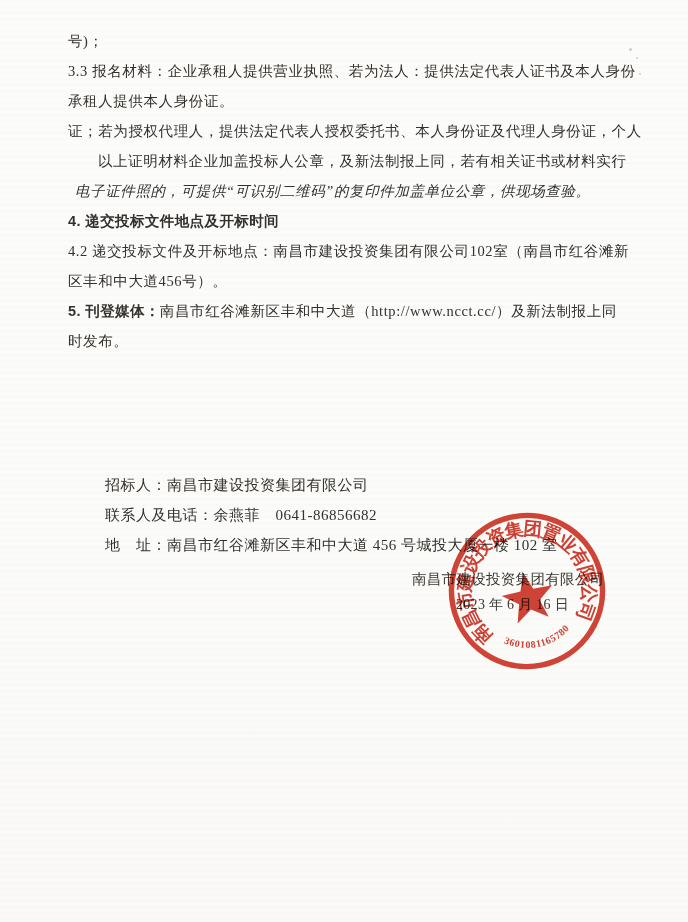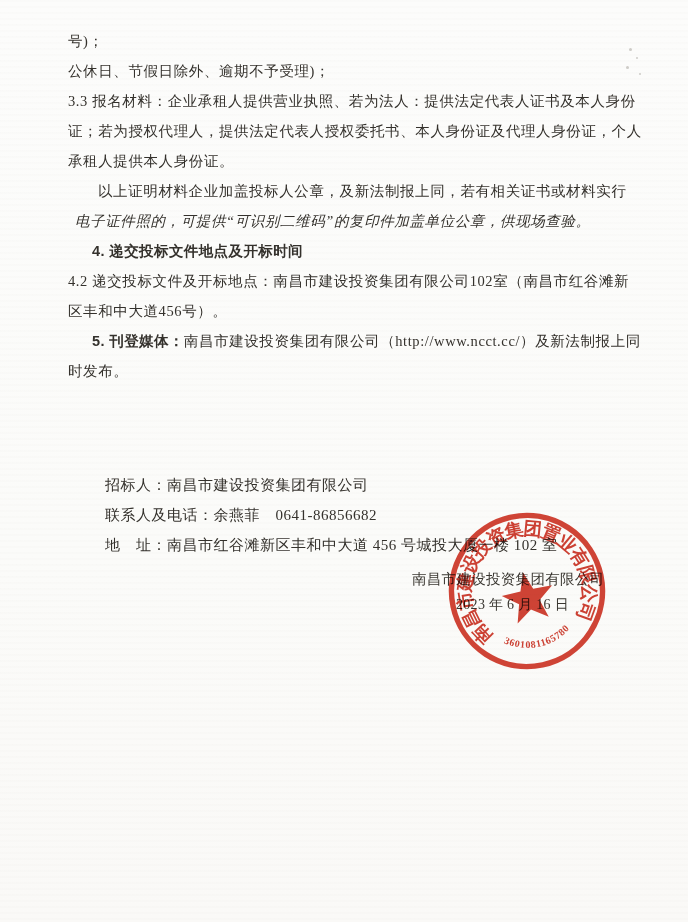--- a/index.html
+++ b/index.html
@@ -18,21 +18,20 @@
   .body-block{position:absolute;left:68px;top:26px;width:600px;}
   .line{
     height:30px;line-height:30px;
     font-size:14.5px;letter-spacing:0.6px;
     white-space:pre;
   }
   .line.bold, .bold-prefix{
     font-weight:bold;
     font-family:"Liberation Sans","DejaVu Sans",sans-serif;
     letter-spacing:0.4px;
-    margin-left:24px;
   }
   .line.indent-a{padding-left:30px;}
   .line.indent-b{padding-left:7px;font-style:italic;}
   .contact-block{position:absolute;left:105px;top:470px;}
   .contact-block .line{font-size:15px;letter-spacing:0.5px;}
   .sig-company{
     position:absolute;left:412px;top:570px;
     font-size:14.5px;letter-spacing:0.3px;white-space:pre;
     color:#3a3731;
   }
@@ -53,30 +52,29 @@
   .s3{left:626px;top:66px;width:3px;height:3px;}
   .s4{left:639px;top:73px;width:2px;height:2px;}
 </style>
 </head>
 <body>
 
 <div class="page">
 
   <div class="body-block">
     <div class="line">号)；</div>
-    <div class="line">公休日、节假日除外、逾期不予受理)；</div>
     <div class="line">3.3 报名材料：企业承租人提供营业执照、若为法人：提供法定代表人证书及本人身份</div>
+    <div class="line">承租人提供本人身份证。</div>
     <div class="line">证；若为授权代理人，提供法定代表人授权委托书、本人身份证及代理人身份证，个人</div>
-    <div class="line">承租人提供本人身份证。</div>
     <div class="line indent-a">以上证明材料企业加盖投标人公章，及新法制报上同，若有相关证书或材料实行</div>
     <div class="line indent-b">电子证件照的，可提供“可识别二维码”的复印件加盖单位公章，供现场查验。</div>
     <div class="line bold">4. 递交投标文件地点及开标时间</div>
     <div class="line">4.2 递交投标文件及开标地点：南昌市建设投资集团有限公司102室（南昌市红谷滩新</div>
     <div class="line">区丰和中大道456号）。</div>
-    <div class="line"><span class="bold-prefix">5. 刊登媒体：</span><span>南昌市建设投资集团有限公司（http://www.ncct.cc/）及新法制报上同</span></div>
+    <div class="line"><span class="bold-prefix">5. 刊登媒体：</span><span>南昌市红谷滩新区丰和中大道（http://www.ncct.cc/）及新法制报上同</span></div>
     <div class="line">时发布。</div>
   </div>
 
   <div class="contact-block">
     <div class="line">招标人：南昌市建设投资集团有限公司</div>
     <div class="line">联系人及电话：余燕菲　0641-86856682</div>
     <div class="line">地　址：南昌市红谷滩新区丰和中大道 456 号城投大厦一楼 102 室</div>
   </div>
 
   <div class="sig-company">南昌市建设投资集团有限公司</div>

